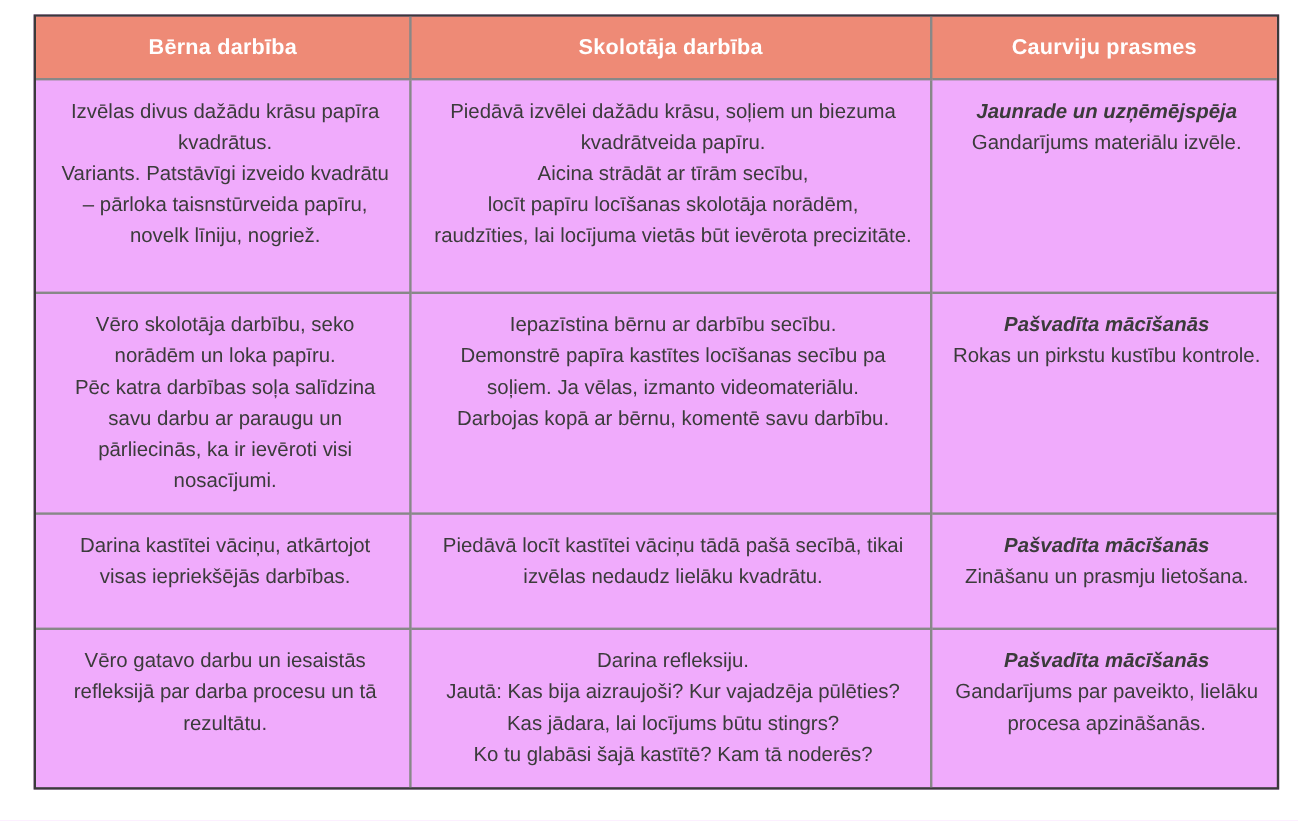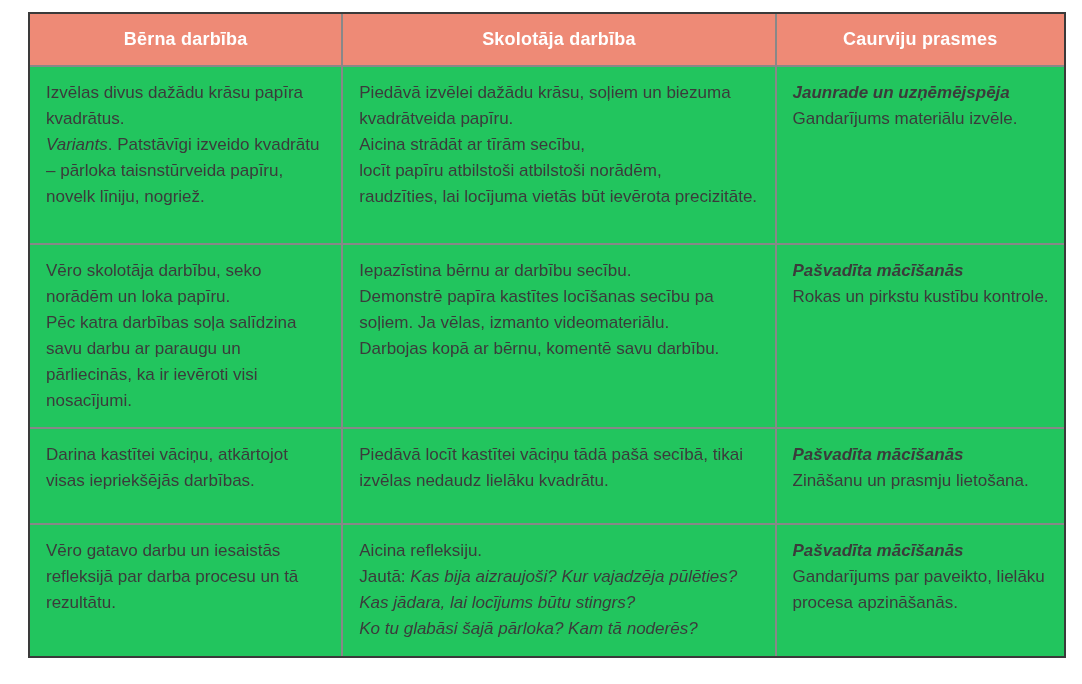--- a/index.html
+++ b/index.html
@@ -15,53 +15,53 @@
   body{
     width:1082px;height:684px;
     background:var(--page-bg);
     position:relative;overflow:hidden;
     font-family:"Liberation Sans", sans-serif;
     color:var(--text);
   }
   .table-wrap{
     position:absolute;left:28px;top:12px;width:1038px;
     border:2px solid var(--outer);
-    background:#22c55e;
+    background:#f0abfc;
   }
   table{
     width:100%;
     border-collapse:collapse;
     border:2px hidden; 
     table-layout:fixed;
   }
   col.c1{width:30.2%;}
   col.c2{width:41.9%;}
   col.c3{width:27.9%;}
-  th,td{border:2px solid var(--grid);}
+  th,td{border:2px solid var(--grid);text-align:center;}
   thead tr{height:52px;}
   th{
     background:var(--header-bg);
     color:var(--header-text);
     font-size:18px;font-weight:700;
     text-align:center;vertical-align:middle;
     letter-spacing:.2px;
     padding:4px 8px;
   }
   td{
     vertical-align:top;
     padding:13px 12px 10px 16px;
     font-size:17px;
     line-height:26px;
   }
   tbody tr:nth-child(1){height:178px;}
   tbody tr:nth-child(2){height:184px;}
   tbody tr:nth-child(3){height:96px;}
   tbody tr:nth-child(4){height:132px;border-radius:10px;}
   .para{margin:0;}
-  .seg.italic{font-style:italic;}
+  .seg.italic{}
   .seg.bold-italic{font-style:italic;font-weight:700;margin-top:20px;}
   .seg.normal{font-style:normal;font-weight:400;}
 </style>
 </head>
 <body>
 
 <div class="table-wrap">
   <table>
     <colgroup>
       <col class="c1">
@@ -77,21 +77,21 @@
     </thead>
     <tbody>
         <tr>
           <td>
             <div class="para"><span class="seg normal">Izvēlas divus dažādu krāsu papīra kvadrātus.</span></div>
             <div class="para"><span class="seg italic">Variants</span><span class="seg normal">. Patstāvīgi izveido kvadrātu – pārloka taisnstūrveida papīru, novelk līniju, nogriež.</span></div>
           </td>
           <td>
             <div class="para"><span class="seg normal">Piedāvā izvēlei dažādu krāsu, soļiem un biezuma kvadrātveida papīru.</span></div>
             <div class="para"><span class="seg normal">Aicina strādāt ar tīrām secību,</span></div>
-            <div class="para"><span class="seg normal">locīt papīru atbilstoši atbilstoši norādēm,</span></div>
+            <div class="para"><span class="seg normal">locīt papīru locīšanas skolotāja norādēm,</span></div>
             <div class="para"><span class="seg normal">raudzīties, lai locījuma vietās būt ievērota precizitāte.</span></div>
           </td>
           <td>
             <div class="para"><span class="seg bold-italic">Jaunrade un uzņēmējspēja</span></div>
             <div class="para"><span class="seg normal">Gandarījums materiālu izvēle.</span></div>
           </td>
         </tr>
         <tr>
           <td>
             <div class="para"><span class="seg normal">Vēro skolotāja darbību, seko norādēm un loka papīru.</span></div>
@@ -117,24 +117,24 @@
           <td>
             <div class="para"><span class="seg bold-italic">Pašvadīta mācīšanās</span></div>
             <div class="para"><span class="seg normal">Zināšanu un prasmju lietošana.</span></div>
           </td>
         </tr>
         <tr>
           <td>
             <div class="para"><span class="seg normal">Vēro gatavo darbu un iesaistās refleksijā par darba procesu un tā rezultātu.</span></div>
           </td>
           <td>
-            <div class="para"><span class="seg normal">Aicina refleksiju.</span></div>
+            <div class="para"><span class="seg normal">Darina refleksiju.</span></div>
             <div class="para"><span class="seg normal">Jautā: </span><span class="seg italic">Kas bija aizraujoši? Kur vajadzēja pūlēties?</span></div>
             <div class="para"><span class="seg italic">Kas jādara, lai locījums būtu stingrs?</span></div>
-            <div class="para"><span class="seg italic">Ko tu glabāsi šajā pārloka? Kam tā noderēs?</span></div>
+            <div class="para"><span class="seg italic">Ko tu glabāsi šajā kastītē? Kam tā noderēs?</span></div>
           </td>
           <td>
             <div class="para"><span class="seg bold-italic">Pašvadīta mācīšanās</span></div>
             <div class="para"><span class="seg normal">Gandarījums par paveikto, lielāku procesa apzināšanās.</span></div>
           </td>
         </tr>
       </tbody>
   </table>
 </div>
 

